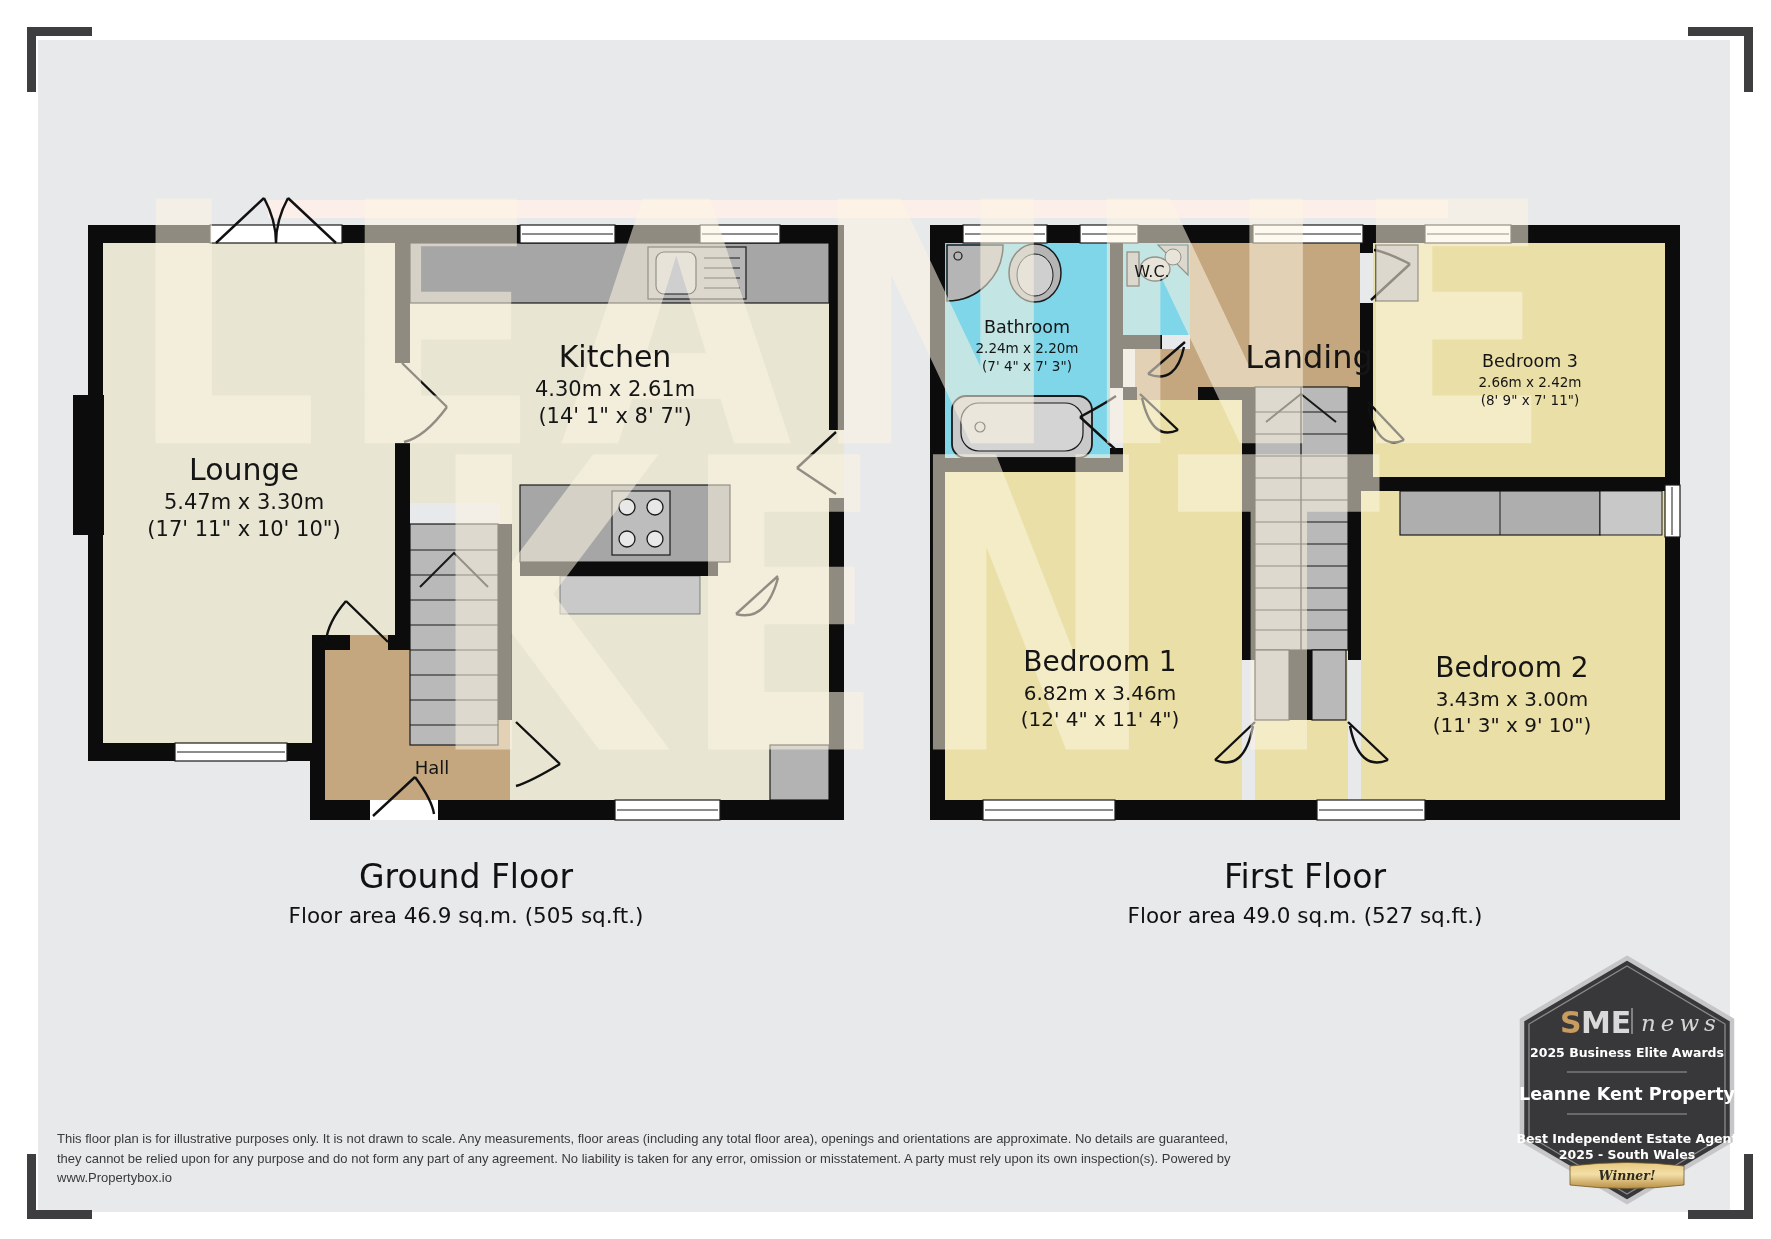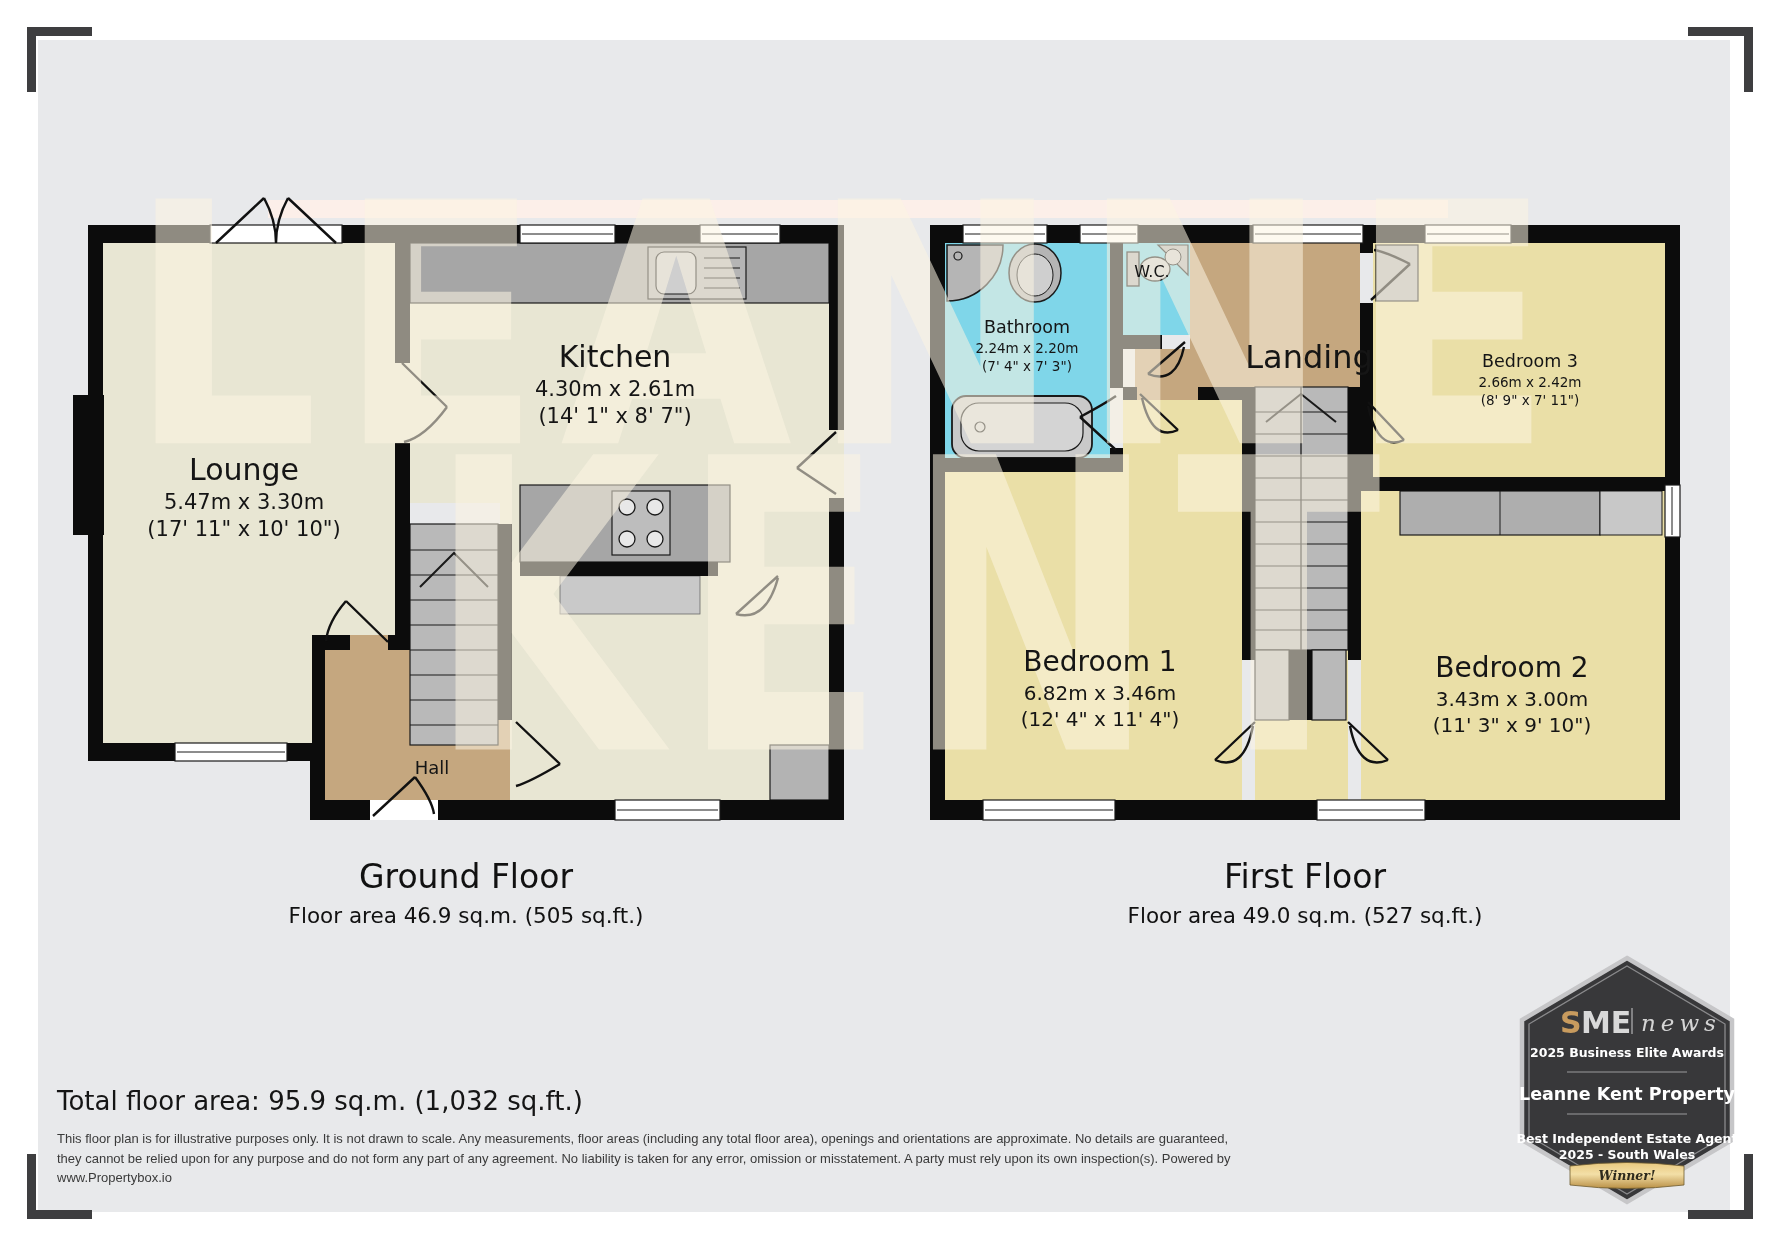--- a/index.html
+++ b/index.html
@@ -256,21 +256,20 @@
     <div class="rname" style="font-size:28px">Bedroom 2</div>
     <div class="rdim" style="font-size:20px">3.43m x 3.00m</div>
     <div class="rdim" style="font-size:20px">(11' 3" x 9' 10")</div>
   </div>
 
   <div class="caption cap-title" style="left:466px;top:857px">Ground Floor</div>
   <div class="caption cap-area" style="left:466px;top:903px">Floor area 46.9 sq.m. (505 sq.ft.)</div>
   <div class="caption cap-title" style="left:1305px;top:857px">First Floor</div>
   <div class="caption cap-area" style="left:1305px;top:903px">Floor area 49.0 sq.m. (527 sq.ft.)</div>
 
-  <div class="summary">Total floor area: 95.9 sq.m. (1,032 sq.ft.)</div>
   <div class="disclaimer">This floor plan is for illustrative purposes only. It is not drawn to scale. Any measurements, floor areas (including any total floor area), openings and orientations are approximate. No details are guaranteed, they cannot be relied upon for any purpose and do not form any part of any agreement. No liability is taken for any error, omission or misstatement. A party must rely upon its own inspection(s). Powered by www.Propertybox.io</div>
 
   <svg class="badge" viewBox="1505 945 240 270">
     <polygon points="1627,958 1732,1020 1732,1140 1627,1202 1522,1140 1522,1020" fill="#38383a" stroke="#c6c6c8" stroke-width="4.5"></polygon>
     <polygon points="1627,966 1725,1024 1725,1136 1627,1194 1529,1136 1529,1024" fill="none" stroke="#8a8a8c" stroke-width="1.3"></polygon>
     <text x="1560" y="1033" class="b-sme" fill="#c89b5e">S</text>
     <text x="1581" y="1033" class="b-sme" fill="#d9d9d9">ME</text>
     <line x1="1632" y1="1008" x2="1632" y2="1034" stroke="#9a9a9c" stroke-width="1.5"></line>
     <text x="1641" y="1031" class="b-news" fill="#d5d5d5">news</text>
     <text x="1627" y="1057" text-anchor="middle" class="b-awards" fill="#ffffff">2025 Business Elite Awards</text>

